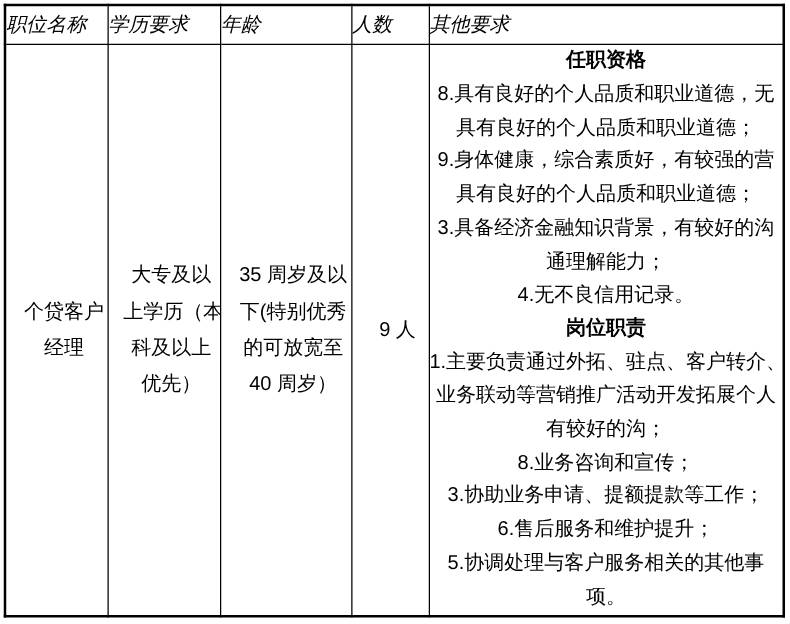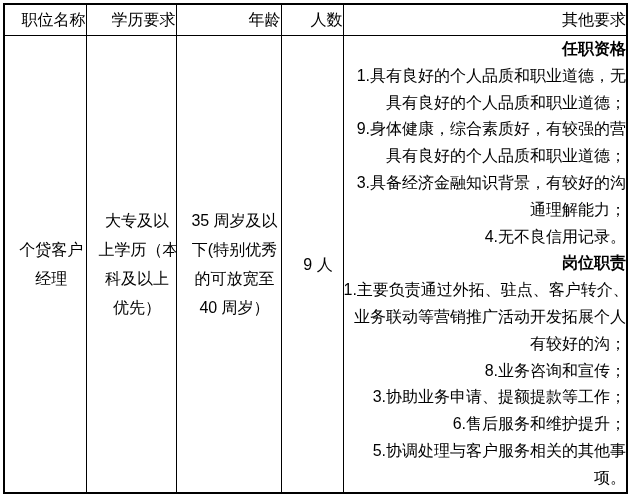--- a/index.html
+++ b/index.html
@@ -30,35 +30,36 @@
   table.recruit td {
     border: 1px solid #000000;
     padding: 0;
     font-size: 16px;
     color: #000000;
     overflow: hidden;
   }
   table.recruit th {
     height: 30px;
     font-weight: normal;
-    text-align: right;
+    text-align: left;
     vertical-align: middle;
+    font-style: italic;
   }
   td.center-cell {
     text-align: center;
     vertical-align: middle;
   }
   .cline {
     line-height: 29px;
     white-space: nowrap;
     margin-left: 12px;
   }
   td.other-cell {
     vertical-align: top;
-    text-align: right;
+    text-align: center;
     padding: 3px 4px 0 6px;
   }
   .oline {
     line-height: 26.8px;
     white-space: nowrap;
   }
   .oline.bold {
     font-weight: bold;
   }
 </style>
@@ -99,21 +100,21 @@
           <div class="cline">35 周岁及以</div>
           <div class="cline">下(特别优秀</div>
           <div class="cline">的可放宽至</div>
           <div class="cline">40 周岁）</div>
         </td>
         <td class="center-cell">
           <div class="cline">9 人</div>
         </td>
         <td class="other-cell">
           <div class="oline bold">任职资格</div>
-          <div class="oline">1.具有良好的个人品质和职业道德，无</div>
+          <div class="oline">8.具有良好的个人品质和职业道德，无</div>
           <div class="oline">具有良好的个人品质和职业道德；</div>
           <div class="oline">9.身体健康，综合素质好，有较强的营</div>
           <div class="oline">具有良好的个人品质和职业道德；</div>
           <div class="oline">3.具备经济金融知识背景，有较好的沟</div>
           <div class="oline">通理解能力；</div>
           <div class="oline">4.无不良信用记录。</div>
           <div class="oline bold">岗位职责</div>
           <div class="oline">1.主要负责通过外拓、驻点、客户转介、</div>
           <div class="oline">业务联动等营销推广活动开发拓展个人</div>
           <div class="oline">有较好的沟；</div>

